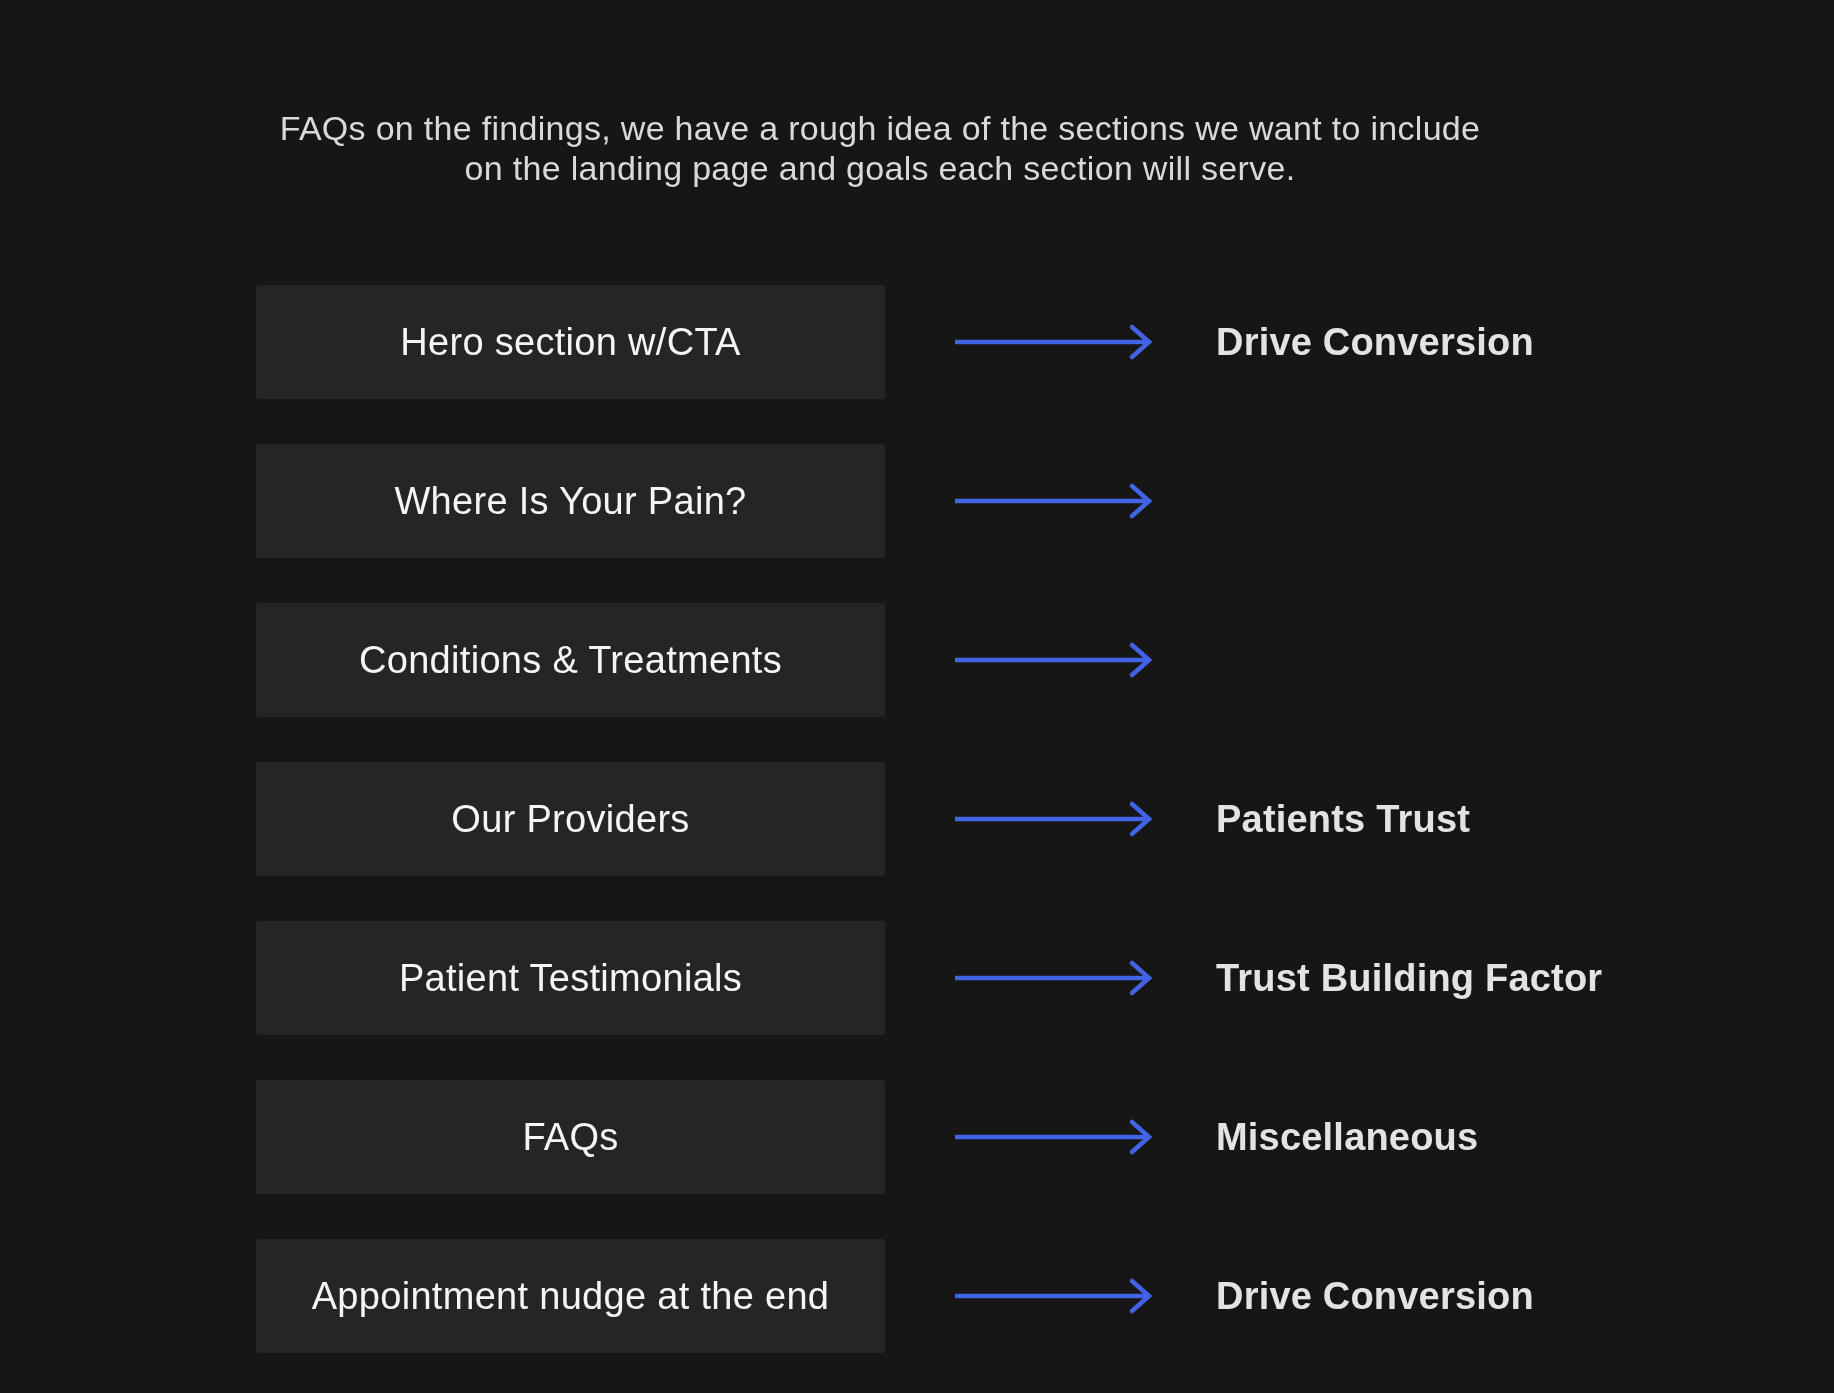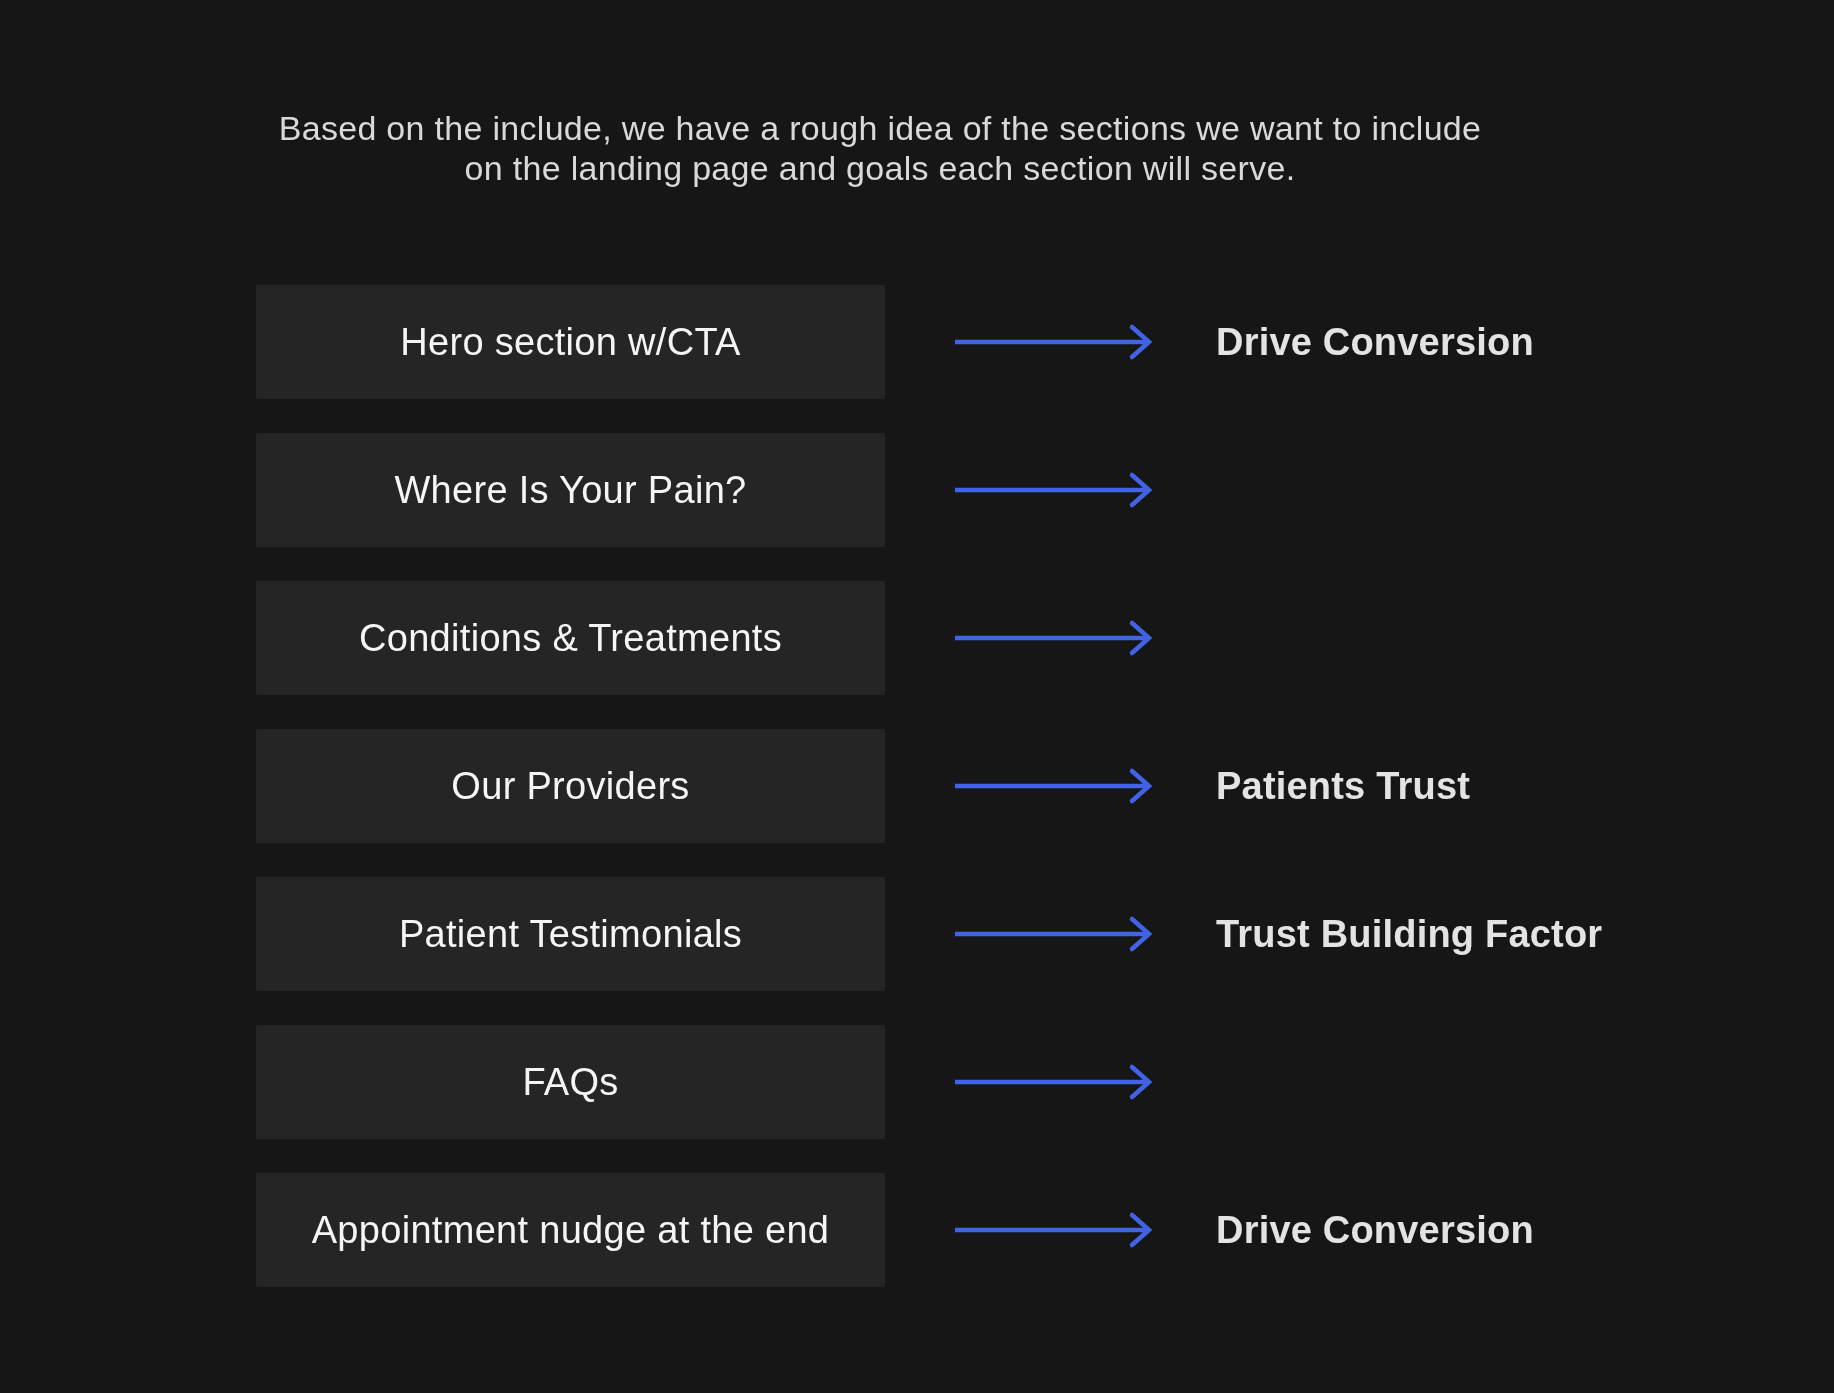--- a/index.html
+++ b/index.html
@@ -31,21 +31,21 @@
     line-height: 40px;
     letter-spacing: 0.3px;
     color: var(--heading-text);
     font-weight: 400;
   }
   .rows {
     position: absolute;
     left: 256px; top: 285px;
     display: flex;
     flex-direction: column;
-    gap: 34px;
+    gap: 45px;
   }
   .row {
     display: flex;
     align-items: center;
     height: 114px;
   }
   .section-box {
     width: 629px;
     height: 114px;
     background: var(--box-bg);
@@ -77,21 +77,21 @@
     white-space: nowrap;
     font-weight: bold;
   }
 </style>
 </head>
 <body>
 
 <div class="canvas">
 
   <div class="heading">
-    <div>Based on the include, we have a rough idea of the sections we want to include</div>
+    <div>FAQs on the findings, we have a rough idea of the sections we want to include</div>
     <div>on the landing page and goals each section will serve.</div>
   </div>
 
   <div class="rows">
 
     <div class="row">
       <div class="section-box">
         <span class="section-label">Hero section w/CTA</span>
       </div>
       <span class="arrow-wrap">
@@ -156,20 +156,21 @@
     <div class="row">
       <div class="section-box">
         <span class="section-label">FAQs</span>
       </div>
       <span class="arrow-wrap">
         <svg width="200" height="52" viewBox="0 0 200 52">
           <line x1="2" y1="26" x2="193" y2="26" stroke="currentColor" stroke-width="4.5"></line>
           <path d="M179 11 L196 26 L179 41" fill="none" stroke="currentColor" stroke-width="4.5" stroke-linecap="round"></path>
         </svg>
       </span>
+      <span class="goal-label">Miscellaneous</span>
     </div>
 
     <div class="row">
       <div class="section-box">
         <span class="section-label">Appointment nudge at the end</span>
       </div>
       <span class="arrow-wrap">
         <svg width="200" height="52" viewBox="0 0 200 52">
           <line x1="2" y1="26" x2="193" y2="26" stroke="currentColor" stroke-width="4.5"></line>
           <path d="M179 11 L196 26 L179 41" fill="none" stroke="currentColor" stroke-width="4.5" stroke-linecap="round"></path>

